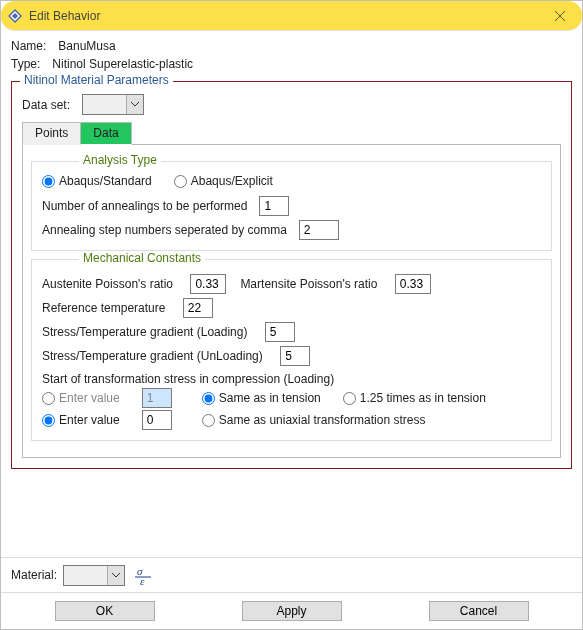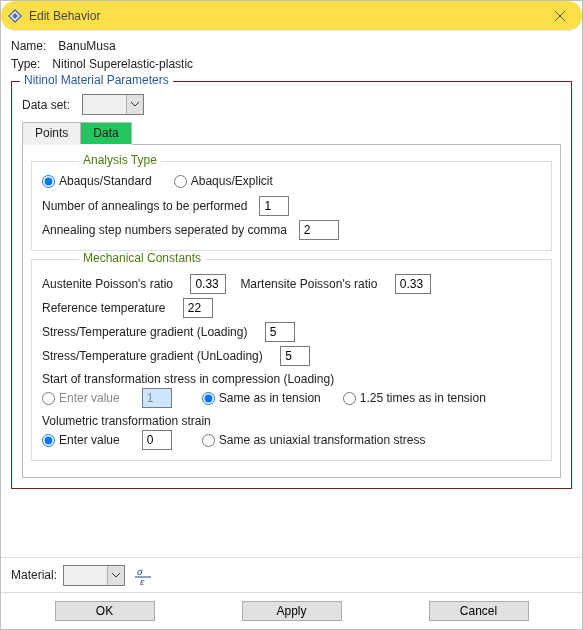--- a/index.html
+++ b/index.html
@@ -266,23 +266,20 @@
           <input type="text" class="sel dis" style="width: 30px;" value="1">
           <span style="width:6px;"></span>
           <label class="radio">
             <input type="radio" name="soc" checked="" style="">
             <span>Same as in tension</span>
           </label>
           <label class="radio">
             <input type="radio" name="soc" style="">
             <span>1.25 times as in tension</span>
           </label>
-        </div>
-        <div class="row" style="margin-top:6px;">
-          <span class="label">Volumetric transformation strain</span>
         </div>
         <div class="row">
           <label class="radio">
             <input type="radio" name="vts" checked="" style="">
             <span>Enter value</span>
           </label>
           <input type="text" style="width: 30px;" value="0">
           <span style="width:6px;"></span>
           <label class="radio">
             <input type="radio" name="vts" style="">

